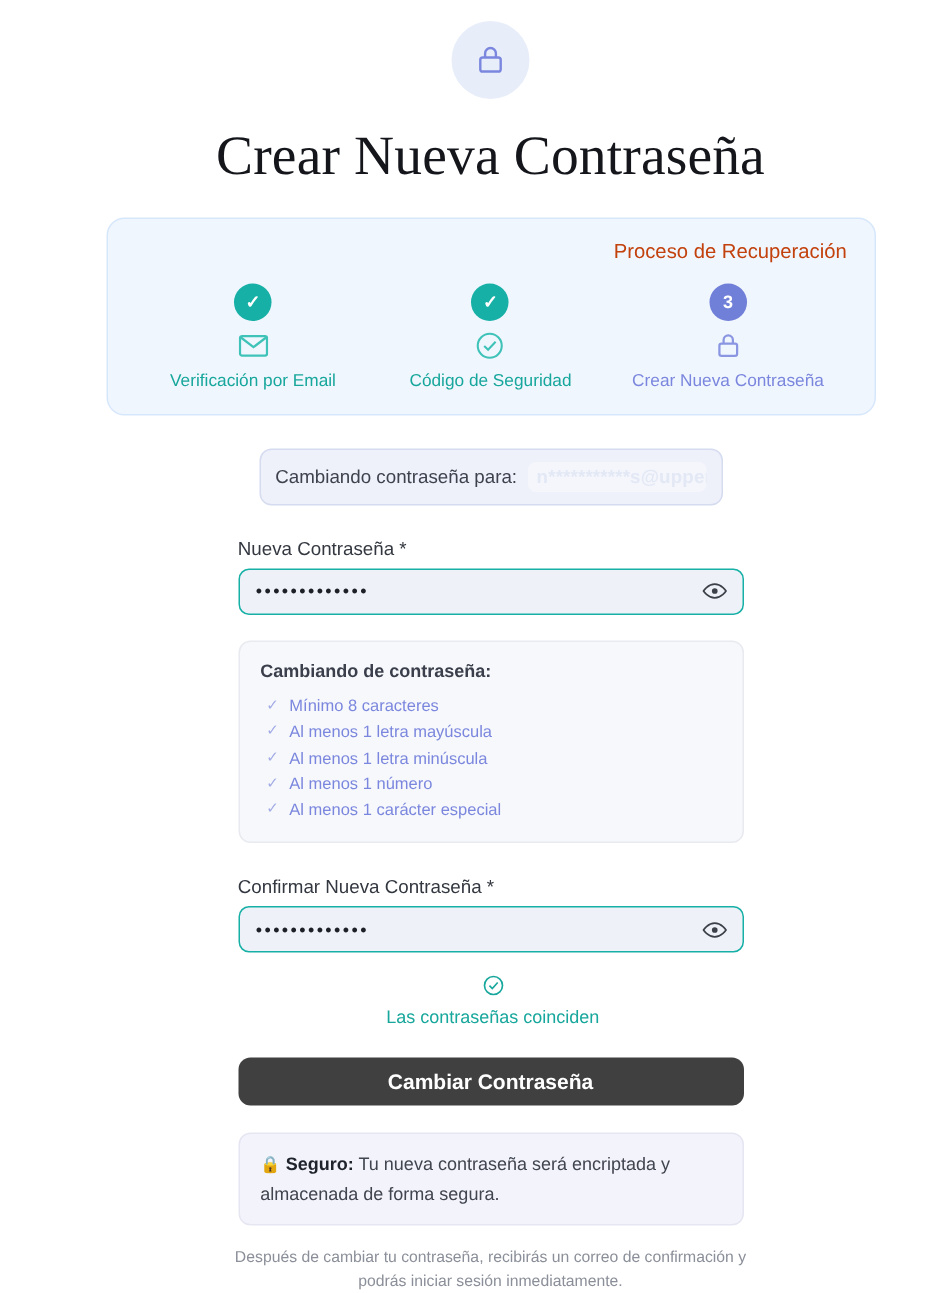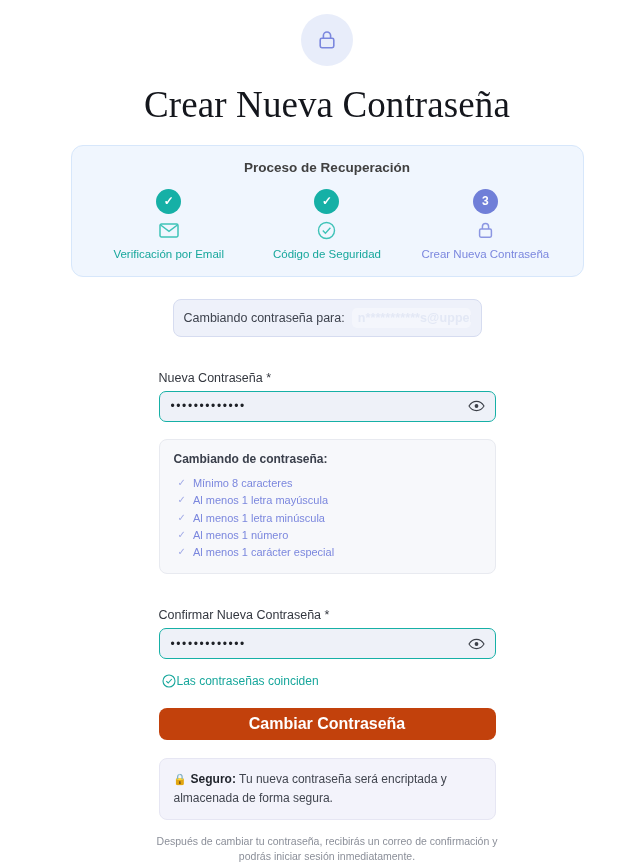--- a/index.html
+++ b/index.html
@@ -46,24 +46,24 @@
   
   .stepper-panel {
     margin: 18px auto 0;
     width: 513px;
     background: #f0f6fe;
     border: 1px solid #d7e7fb;
     border-radius: 12px;
     padding: 14px 18px 16px;
   }
   .stepper-title {
-    text-align: center;
+    text-align: right;
     font-size: 13.5px;
-    font-weight: bold;
-    color: #404040;
+    font-weight: normal;
+    color: #c2410c;
     margin-bottom: 14px;
   }
   .steps {
     display: flex;
     justify-content: space-between;
     align-items: flex-start;
   }
   .step {
     flex: 1 1 0;
     display: flex;
@@ -128,21 +128,21 @@
     font-size: 13px;
     color: #4e5360;
     margin-top: 22px;
   }
 
   
   .form {
     width: 337px;
     margin: 0 auto;
   }
-  .field-block { margin-top: 34px; }
+  .field-block { margin-top: 22px; }
   .field-label {
     font-size: 12.5px;
     color: #33373f;
     margin-bottom: 6px;
   }
   .input-shell {
     position: relative;
     height: 31px;
     background: #eef1f8;
     border: 1.4px solid #16b0a6;
@@ -193,39 +193,40 @@
   .req-check {
     color: #a2abe6;
     font-size: 10px;
     line-height: 1;
   }
 
   
   .match-row {
     display: flex;
     align-items: center;
-    gap: 1px;
+    gap: 7px;
     margin-top: 15px;
     padding-left: 3px;
     font-size: 12px;
     color: #18a79c;
+    flex-direction: column;
   }
 
   
   .submit-btn {
     display: block;
     width: 100%;
     margin-top: 20px;
     height: 32px;
-    background: #c2410c;
+    background: #404040;
     border: none;
     border-radius: 8px;
     color: #ffffff;
     font-family: "Liberation Sans", sans-serif;
-    font-size: 16px;
+    font-size: 14px;
     font-weight: bold;
     cursor: pointer;
   }
 
   
   .secure-note {
     margin-top: 18px;
     background: #f3f3fb;
     border: 1px solid #e6e6f3;
     border-radius: 8px;

